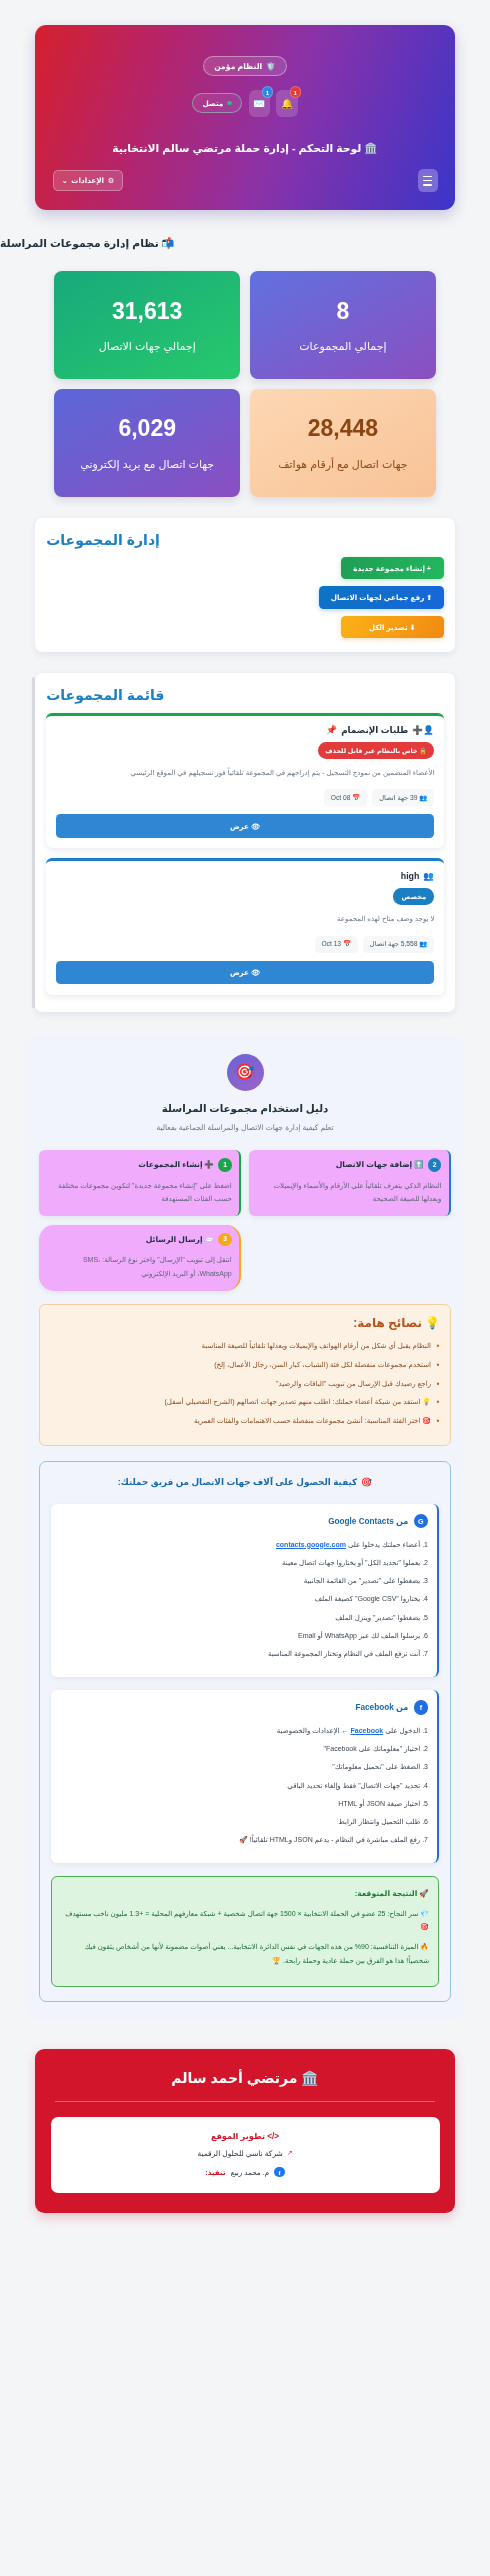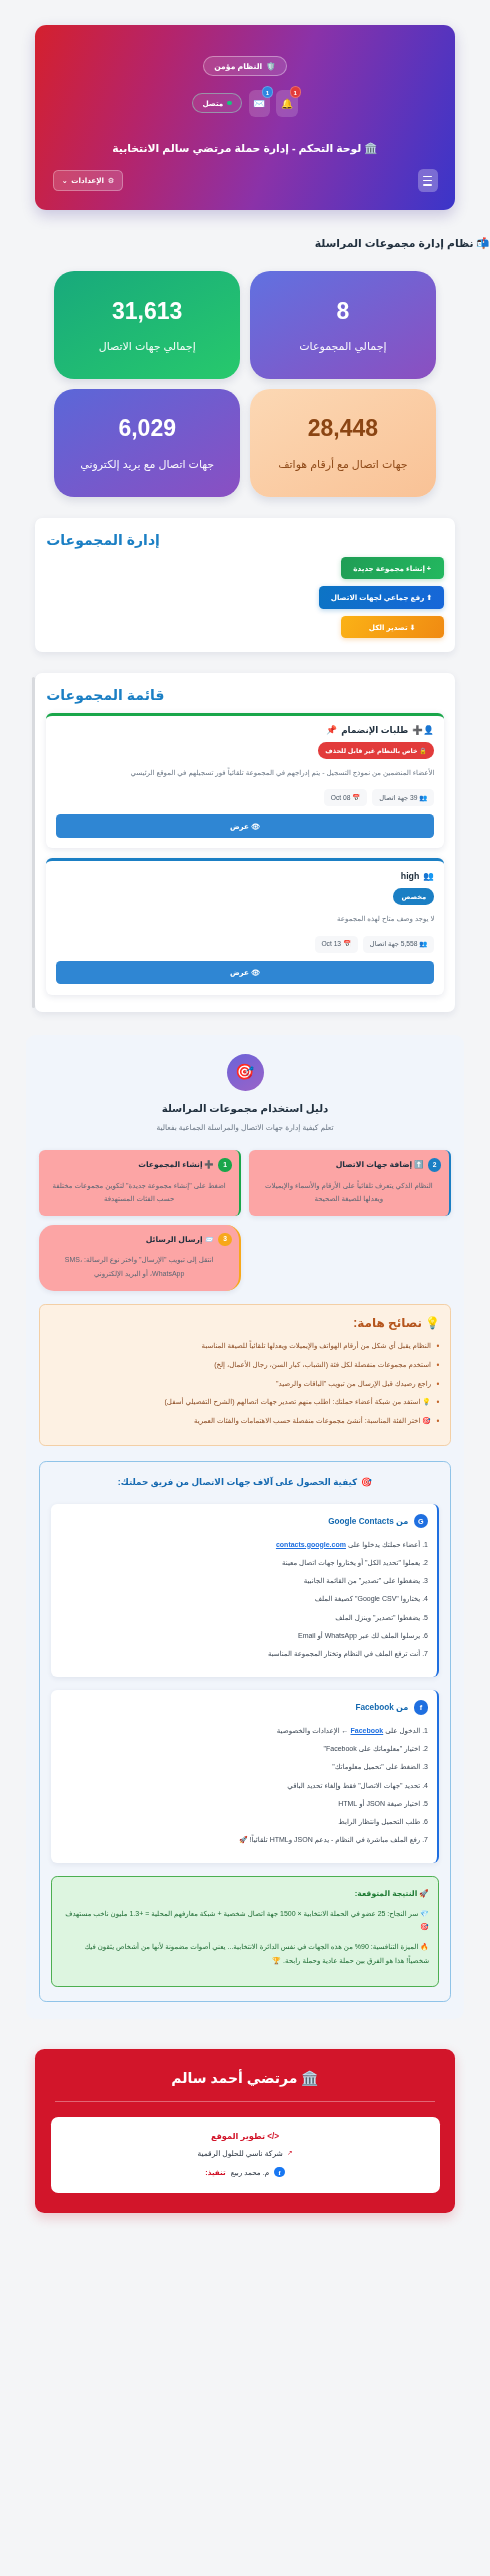--- a/index.html
+++ b/index.html
@@ -69,31 +69,31 @@
   }
   .hamburger {
     width: 19.6px; height: 23px; border-radius: 5.2px;
     background: rgba(255,255,255,.28);
     display: flex; flex-direction: column; align-items: center; justify-content: center; gap: 2.6px;
   }
   .hamburger span { width: 9.3px; height: 1.5px; background: #fff; border-radius: 1px; }
 
   
   .section-title {
-    text-align: right; font-size: 10.8px; font-weight: 700; color: #22313f;
+    text-align: left; font-size: 10.8px; font-weight: 700; color: #22313f;
     margin: 27px 0 21.6px 0;
   }
 
   
   .stats-grid {
     display: grid; grid-template-columns: 1fr 1fr; gap: 9.3px;
     padding: 0 54px;
   }
   .stat-card {
-    border-radius: 20px; padding: 13.4px 8.2px 11.3px 8.2px;
+    border-radius: 8px; padding: 13.4px 8.2px 11.3px 8.2px;
     min-height: 108px;
     display: flex; flex-direction: column; align-items: center; justify-content: center;
     box-shadow: 0 3.1px 8.2px rgba(30,40,90,.12);
   }
   .stat-value { font-size: 23px; font-weight: 700; line-height: 1.1; }
   .stat-label { font-size: 11px; margin-top: 16px; opacity: .95; }
   .sc-green { background: linear-gradient(150deg,#18a97c 0%, #27c96c 100%); color: #fff; }
   .sc-purple { background: linear-gradient(150deg,#6171e0 0%, #8b4fc0 100%); color: #fff; }
   .sc-indigo { background: linear-gradient(150deg,#5b67d8 0%, #8a4fc2 100%); color: #fff; }
   .sc-peach { background: linear-gradient(150deg,#fcd8b4 0%, #f9c296 100%); color: #8b4513; }
@@ -156,24 +156,23 @@
   .guide-icon {
     width: 37px; height: 37px; border-radius: 50%;
     background: linear-gradient(150deg,#6b63d8,#9a63c8);
     display: flex; align-items: center; justify-content: center;
     margin: 0 auto 11.3px auto; font-size: 15.5px;
   }
   .guide-title { text-align: center; font-size: 10.3px; font-weight: 700; color: #22313f; }
   .guide-sub { text-align: center; font-size: 7.5px; color: #6b7785; margin-top: 7.2px; line-height: 1.8; }
   .steps-grid { display: grid; grid-template-columns: 1fr 1fr; gap: 8.2px; margin-top: 15.5px; }
   .step-card {
-    background: #fca5a5; border-radius: 6.2px; padding: 8.2px 7.2px 10.3px 7.2px;
+    background: #f0abfc; border-radius: 6.2px; padding: 8.2px 7.2px 10.3px 7.2px;
     box-shadow: 0 1.5px 5.2px rgba(30,40,90,.08);
     border-right: 2.6px solid #19a64a;
-    text-align: center;
   }
   .step-card.s2 { border-right-color: #1b7fc4; }
   .step-card.s3 { border-right-color: #f7a81b; border-radius: 15px; }
   .step-head { display: flex; align-items: center; gap: 4.1px; font-size: 7.7px; font-weight: 700; color: #22313f; line-height: 1.5; }
   .step-num {
     min-width: 13.4px; height: 13.4px; border-radius: 6.7px;
     background: #19a64a; color: #fff; font-size: 6.7px; font-weight: 700;
     display: inline-flex; align-items: center; justify-content: center; flex: 0 0 auto;
   }
   .step-card.s2 .step-num { background: #1b7fc4; }

